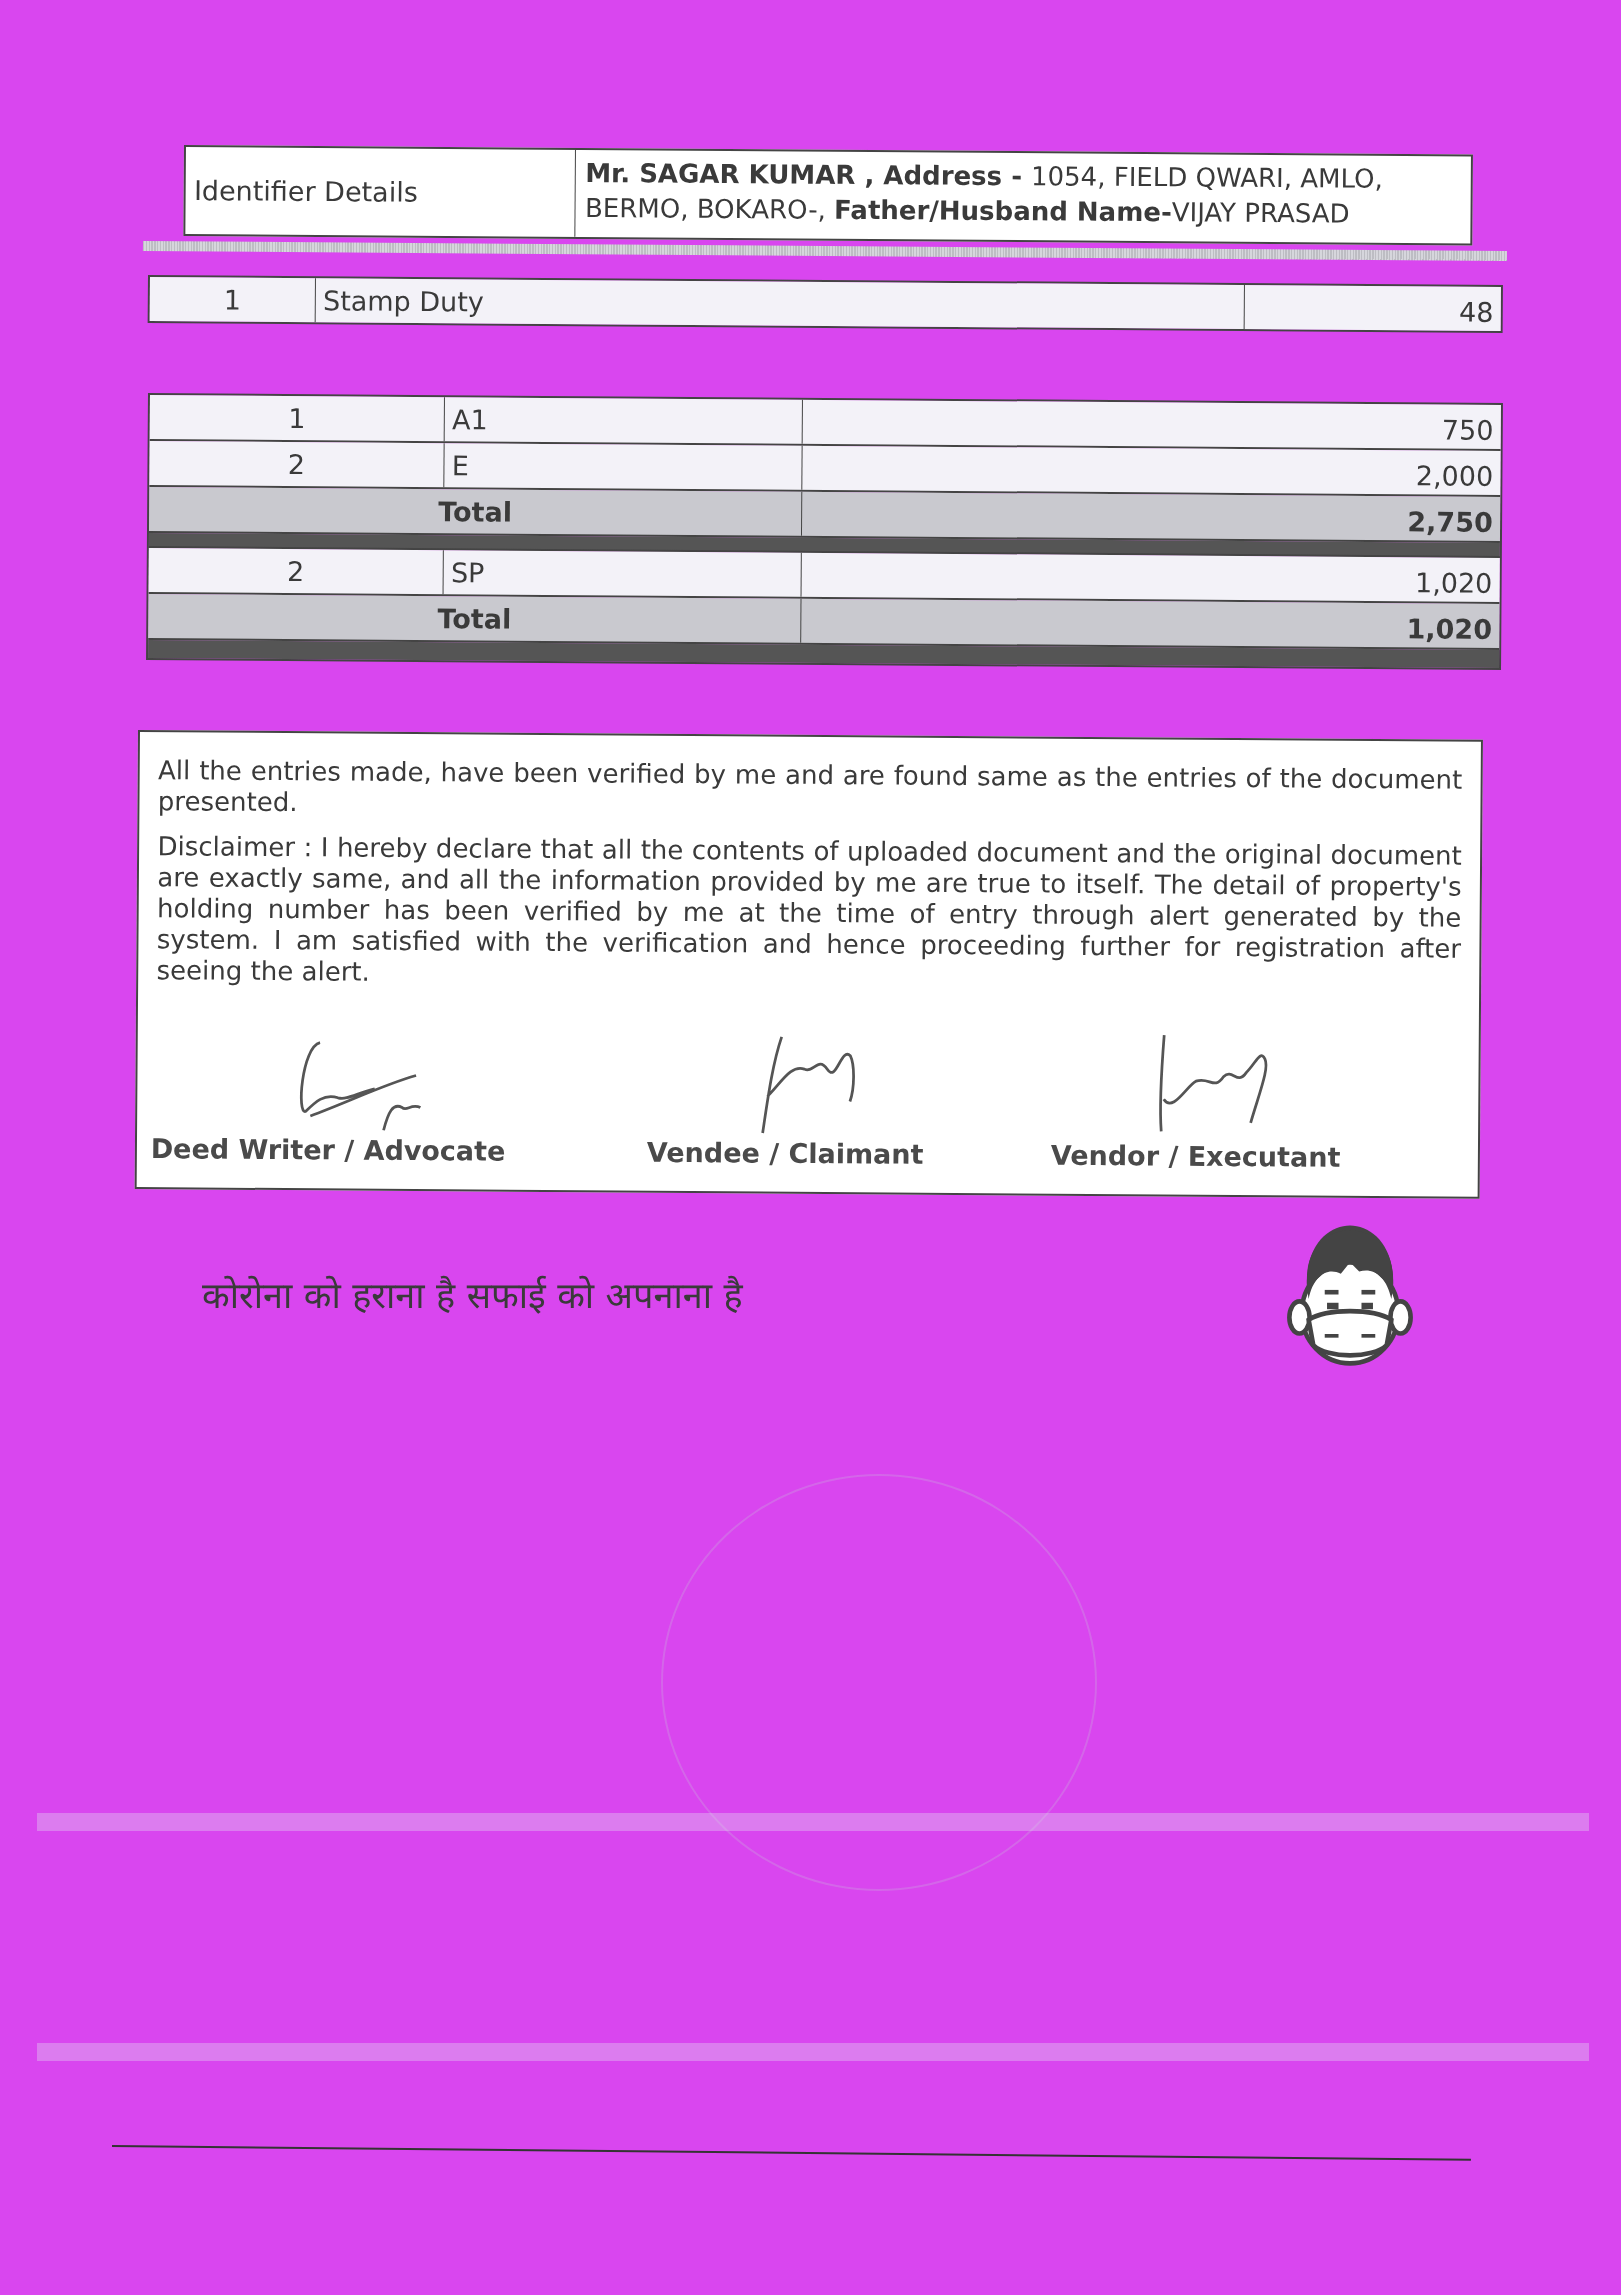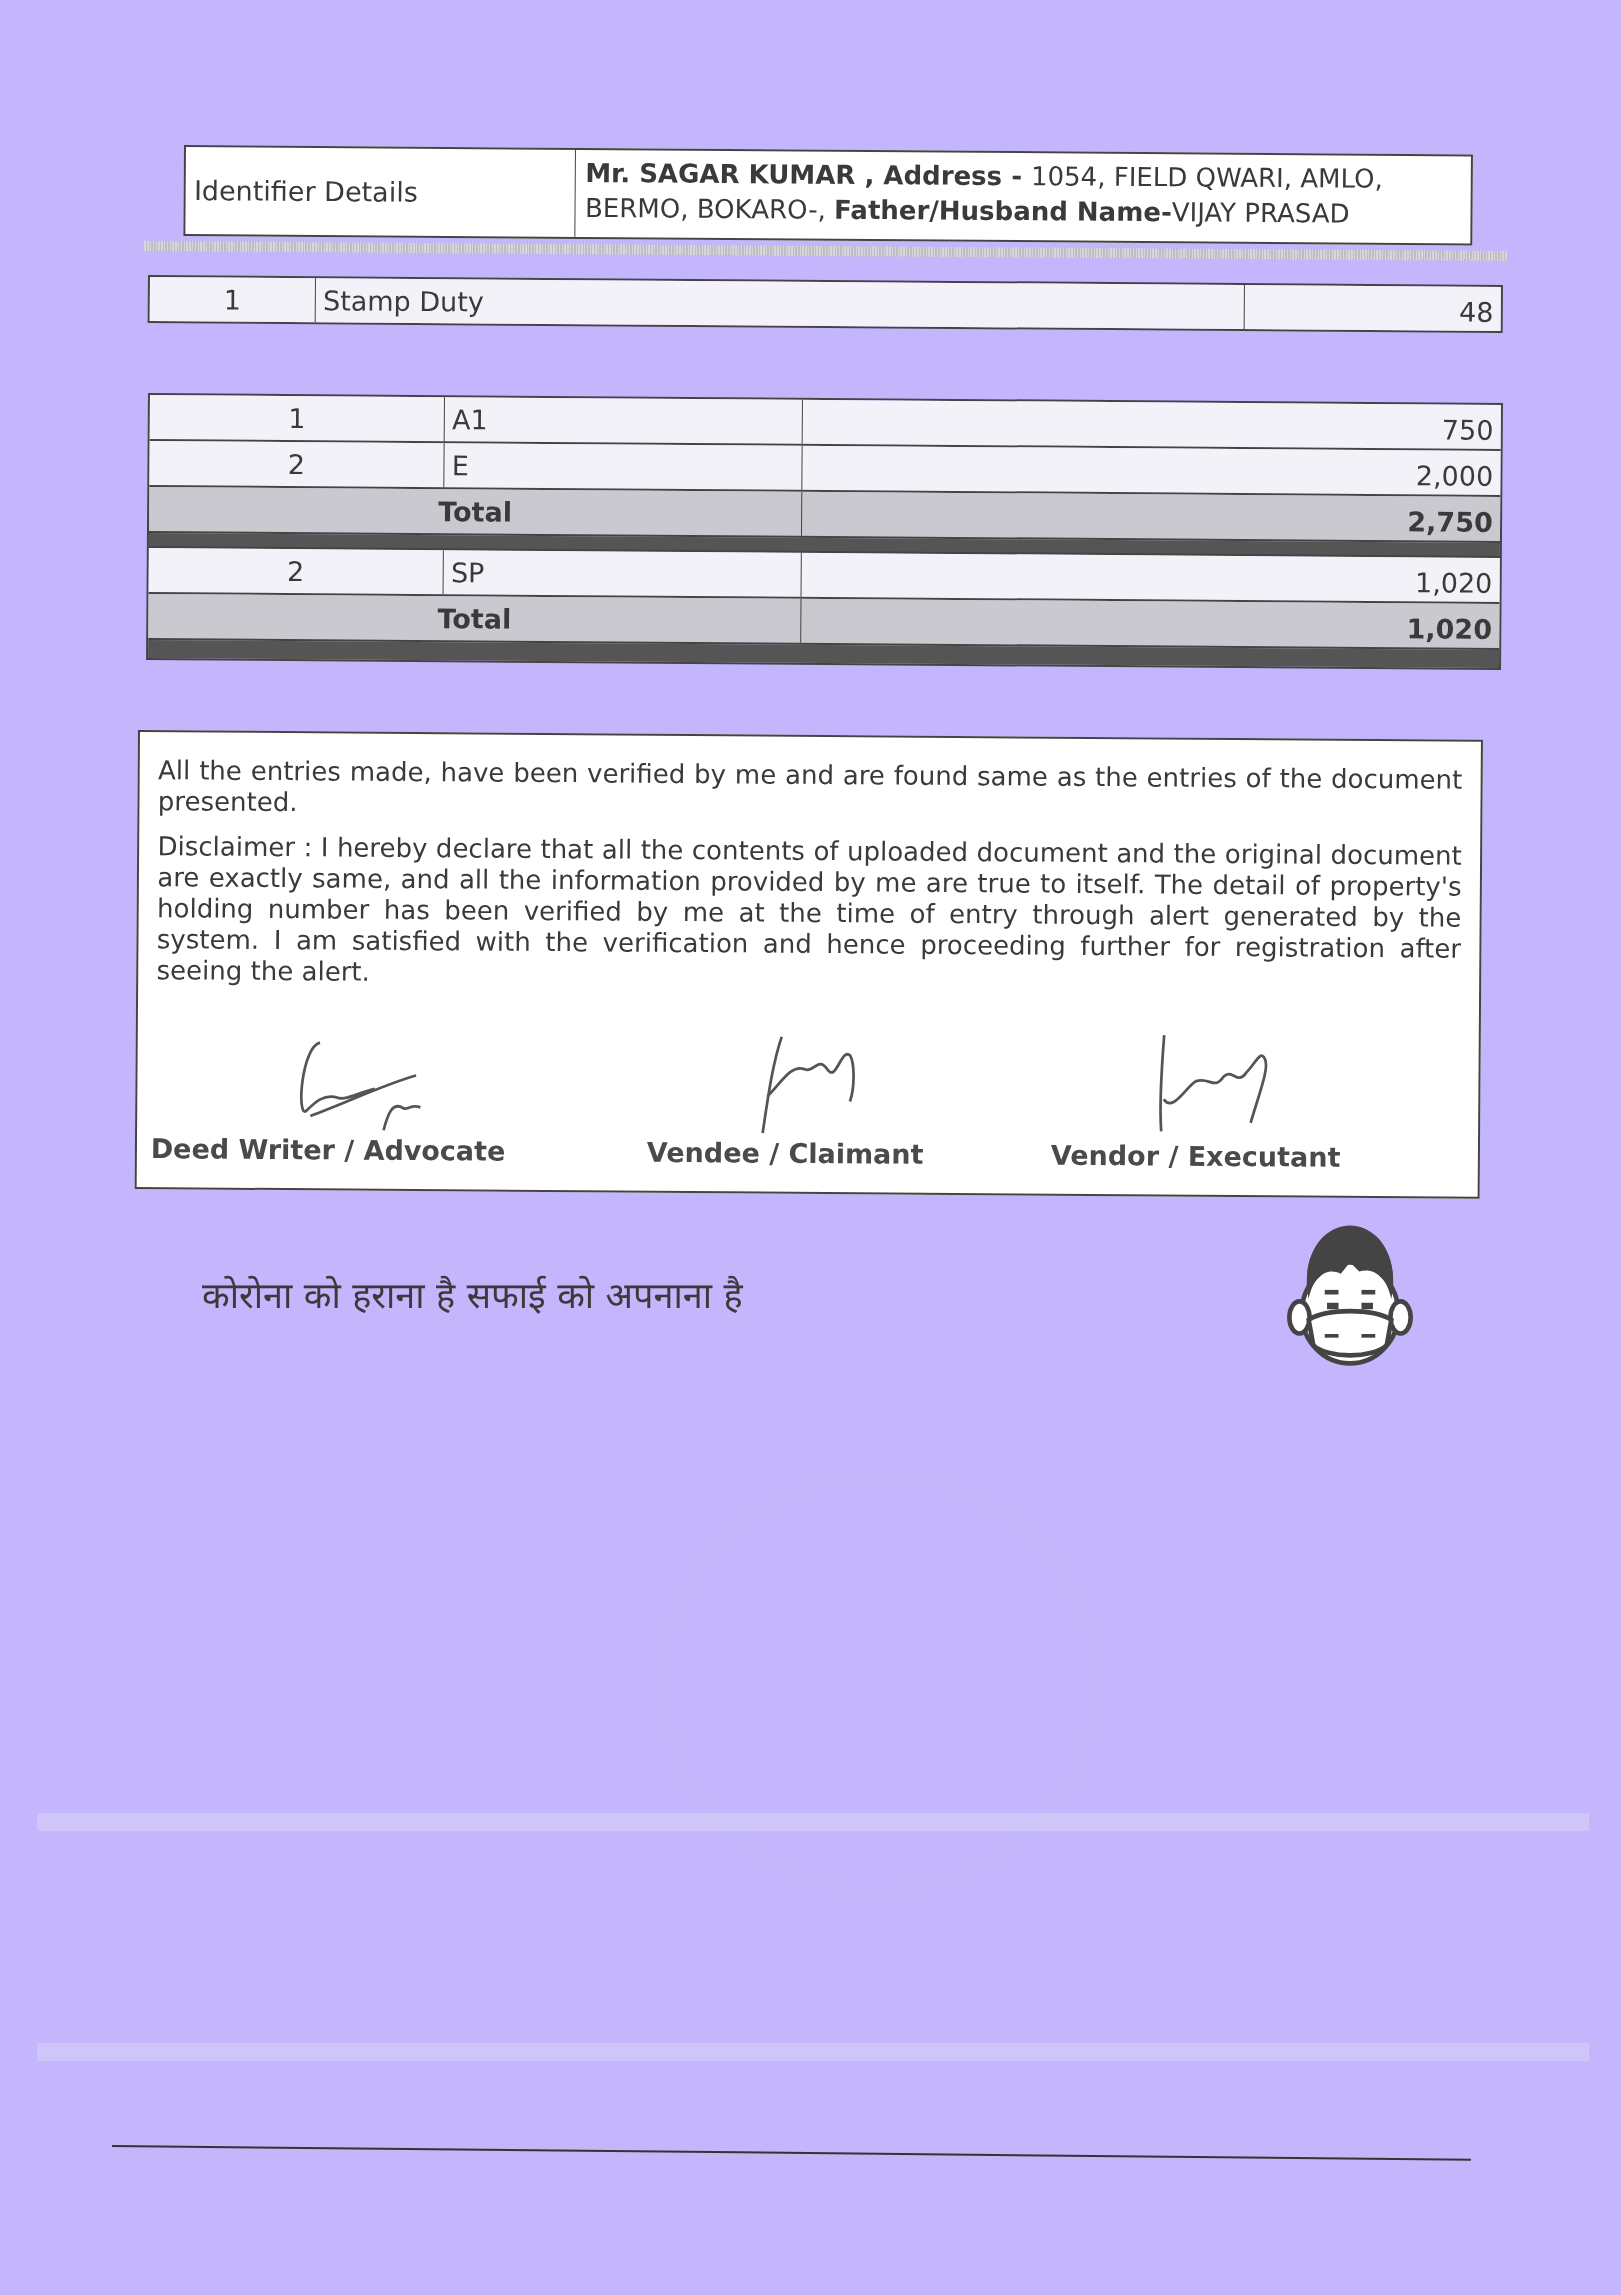--- a/index.html
+++ b/index.html
@@ -1,20 +1,20 @@
 <!DOCTYPE html>
 <html style="font-size:7.3px"><head>
   <meta charset="utf-8">
   <style>
     html, body { margin: 0; padding: 0; background: #ffffff; }
     body {
       width: 1622px; height: 2295px; position: relative; overflow: hidden;
       font-family: "DejaVu Sans", sans-serif; color: #3a3a3a;
     }
-    .page { position: absolute; inset: 0; background: #c4b5fd; }
+    .page { position: absolute; inset: 0; background: #d946ef; }
 
     
     .ident {
       position: absolute; left: 184px; top: 145px; width: 1285px; height: 87px;
       border: 2.3px solid #444; border-collapse: collapse; display: flex;
       transform: rotate(0.42deg); transform-origin: left top; background: #fff;
     }
     .ident .c1 { width: 381px; border-right: 1.8px solid #444; display: flex; align-items: center; padding-left: 8.3px; font-size: 27px; }
     .ident .c2 { flex: 1; padding: 6.4px 9.2px; font-size: 26px; line-height: 35px; }
     .ident b { font-weight: bold; }

